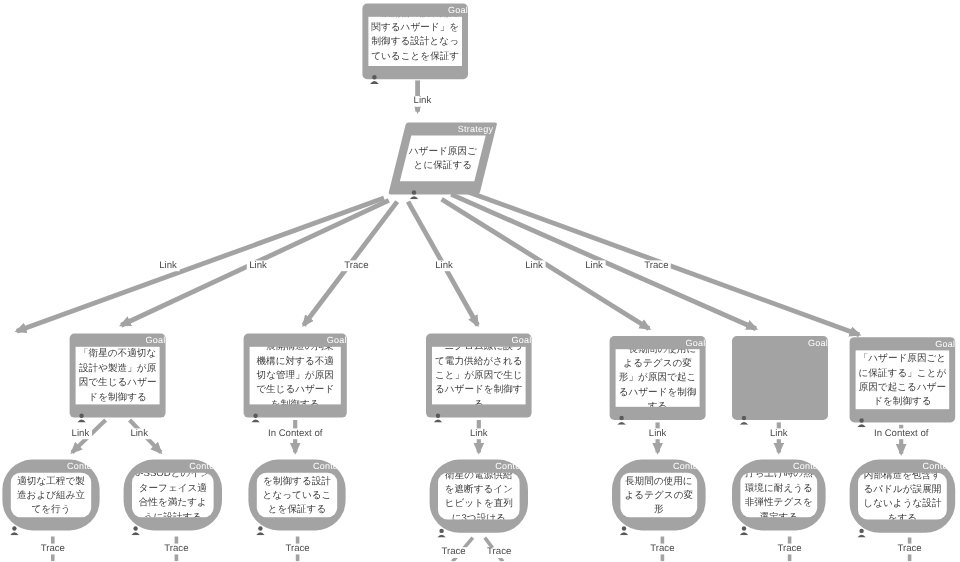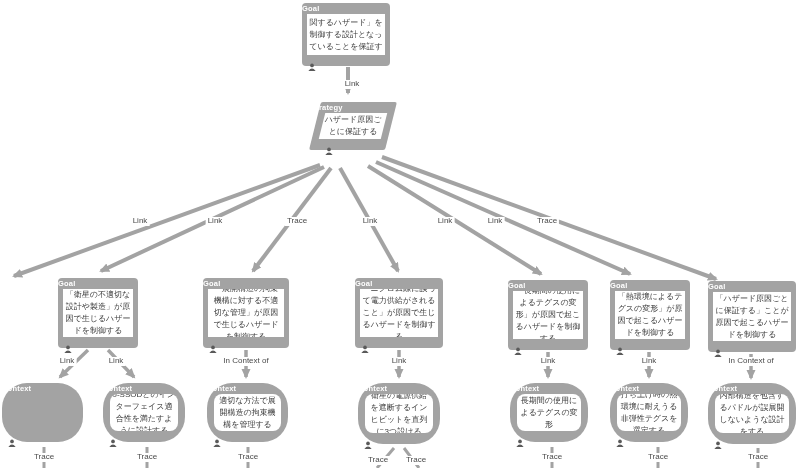--- a/index.html
+++ b/index.html
@@ -1,20 +1,20 @@
 <!DOCTYPE html>
 <html><head>
 <meta charset="utf-8">
 <style>
   html,body{margin:0;padding:0;background:#ffffff;}
   #canvas{position:relative;width:800px;height:468px;background:#ffffff;overflow:hidden;
           font-family:"Liberation Sans","DejaVu Sans",sans-serif;}
   svg.wires{position:absolute;left:0;top:0;z-index:1;}
   .node{position:absolute;background:#a3a3a3;border-radius:4px;z-index:2;}
-  .hdr{height:11px;line-height:11px;color:#ffffff;font-weight:bold;font-size:7.5px;text-align:left;
+  .hdr{height:11px;line-height:11px;color:#ffffff;font-weight:normal;font-size:7.5px;text-align:right;
        letter-spacing:.2px;}
   .body{position:absolute;left:5px;right:5px;top:11px;bottom:11px;background:#ffffff;
         display:flex;align-items:center;justify-content:center;text-align:center;
         font-size:8px;line-height:1.5;color:#3a3a3a;padding:1px 2px;overflow:hidden;}
   .context{border-radius:25px;}
   .context .body{border-radius:8px;left:7px;right:7px;}
   .person{position:absolute;left:6px;bottom:1px;width:8px;height:8px;z-index:3;}
   .strategy{background:transparent;}
   .skew-frame{position:absolute;left:4px;right:4px;top:0;bottom:0;background:#a3a3a3;
               transform:skewX(-14deg);border-radius:2px;}
@@ -72,21 +72,21 @@
     <div class="hdr">Goal</div>
     <div class="body">「展開物の誤展開に関するハザード」を制御する設計となっていることを保証する</div>
     <span class="person">
       <svg width="8" height="8" viewBox="0 0 10 10">
           <circle cx="5" cy="3" r="2.3" fill="#5a5a5a"></circle>
           <path d="M0.5 10 q4.5 -6 9 0 z" fill="#5a5a5a"></path>
         </svg>
     </span>
   </div>
 
-  <div class="node strategy" style="left:311px;top:102px;width:84px;height:48px">
+  <div class="node strategy" style="left:327px;top:102px;width:84px;height:60px">
     <div class="skew-frame"></div>
     <div class="skew-inner"></div>
     <div class="hdr">Strategy</div>
     <div class="body">ハザード原因ごとに保証する</div>
     <span class="person">
       <svg width="8" height="8" viewBox="0 0 10 10">
           <circle cx="5" cy="3" r="2.3" fill="#5a5a5a"></circle>
           <path d="M0.5 10 q4.5 -6 9 0 z" fill="#5a5a5a"></path>
         </svg>
     </span>
@@ -131,21 +131,20 @@
     <span class="person">
       <svg width="8" height="8" viewBox="0 0 10 10">
           <circle cx="5" cy="3" r="2.3" fill="#5a5a5a"></circle>
           <path d="M0.5 10 q4.5 -6 9 0 z" fill="#5a5a5a"></path>
         </svg>
     </span>
   </div>
 
   <div class="node goal" style="left:610px;top:280px;width:80px;height:70px">
     <div class="hdr">Goal</div>
-    <div class="body">「熱環境によるテグスの変形」が原因で起こるハザードを制御する</div>
     <span class="person">
       <svg width="8" height="8" viewBox="0 0 10 10">
           <circle cx="5" cy="3" r="2.3" fill="#5a5a5a"></circle>
           <path d="M0.5 10 q4.5 -6 9 0 z" fill="#5a5a5a"></path>
         </svg>
     </span>
   </div>
 
   <div class="node goal" style="left:708px;top:281px;width:88px;height:71px">
     <div class="hdr">Goal</div>
@@ -153,20 +152,21 @@
     <span class="person">
       <svg width="8" height="8" viewBox="0 0 10 10">
           <circle cx="5" cy="3" r="2.3" fill="#5a5a5a"></circle>
           <path d="M0.5 10 q4.5 -6 9 0 z" fill="#5a5a5a"></path>
         </svg>
     </span>
   </div>
 
   <div class="node context" style="left:2px;top:383px;width:81px;height:59px">
     <div class="hdr">Context</div>
+    <div class="body">適切な工程で製造および組み立てを行う</div>
     <span class="person">
       <svg width="8" height="8" viewBox="0 0 10 10">
           <circle cx="5" cy="3" r="2.3" fill="#5a5a5a"></circle>
           <path d="M0.5 10 q4.5 -6 9 0 z" fill="#5a5a5a"></path>
         </svg>
     </span>
   </div>
 
   <div class="node context" style="left:103px;top:383px;width:82px;height:59px">
     <div class="hdr">Context</div>
@@ -174,21 +174,21 @@
     <span class="person">
       <svg width="8" height="8" viewBox="0 0 10 10">
           <circle cx="5" cy="3" r="2.3" fill="#5a5a5a"></circle>
           <path d="M0.5 10 q4.5 -6 9 0 z" fill="#5a5a5a"></path>
         </svg>
     </span>
   </div>
 
   <div class="node context" style="left:207px;top:383px;width:81px;height:59px">
     <div class="hdr">Context</div>
-    <div class="body">適切な方法で展開構造の拘束機構を管理する</div>
+    <div class="body">を制御する設計となっていることを保証する</div>
     <span class="person">
       <svg width="8" height="8" viewBox="0 0 10 10">
           <circle cx="5" cy="3" r="2.3" fill="#5a5a5a"></circle>
           <path d="M0.5 10 q4.5 -6 9 0 z" fill="#5a5a5a"></path>
         </svg>
     </span>
   </div>
 
   <div class="node context" style="left:358px;top:383px;width:82px;height:61px">
     <div class="hdr">Context</div>

